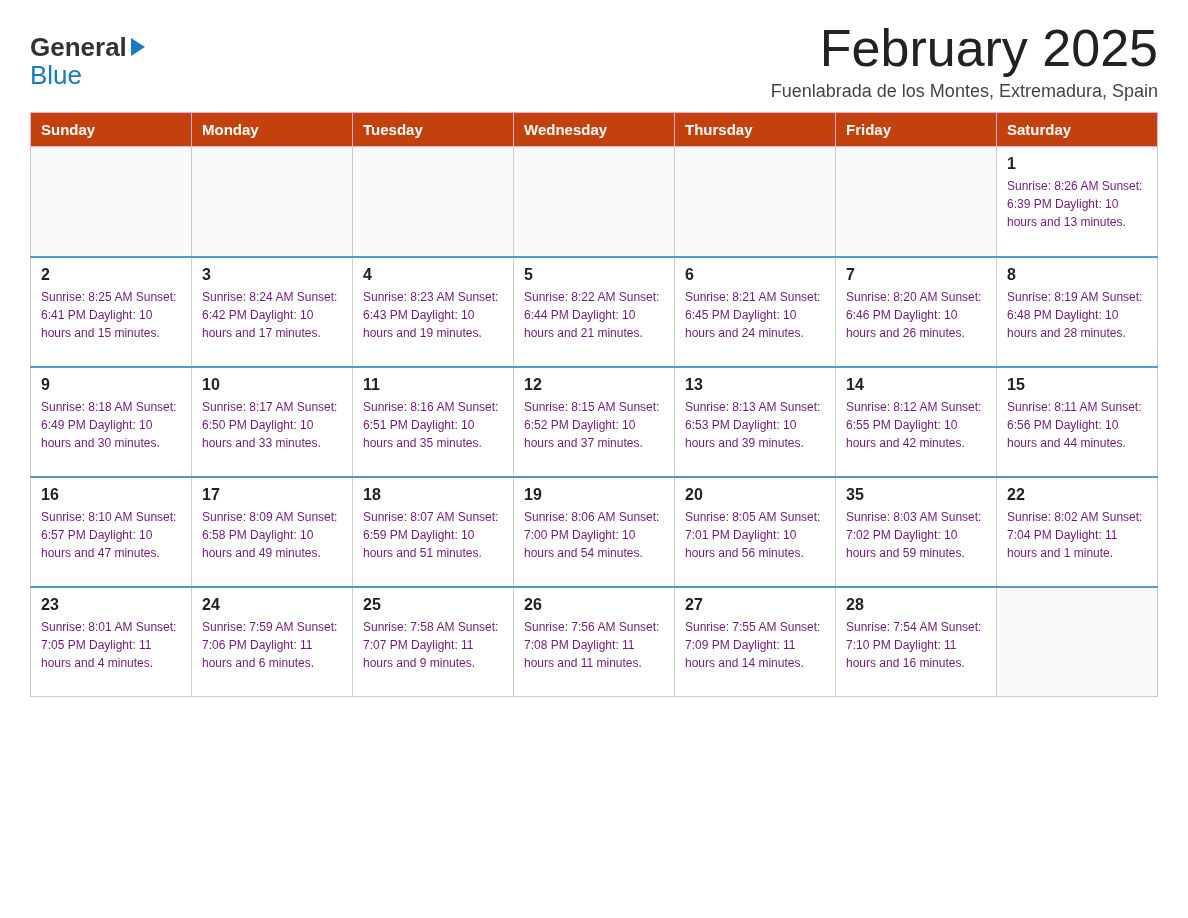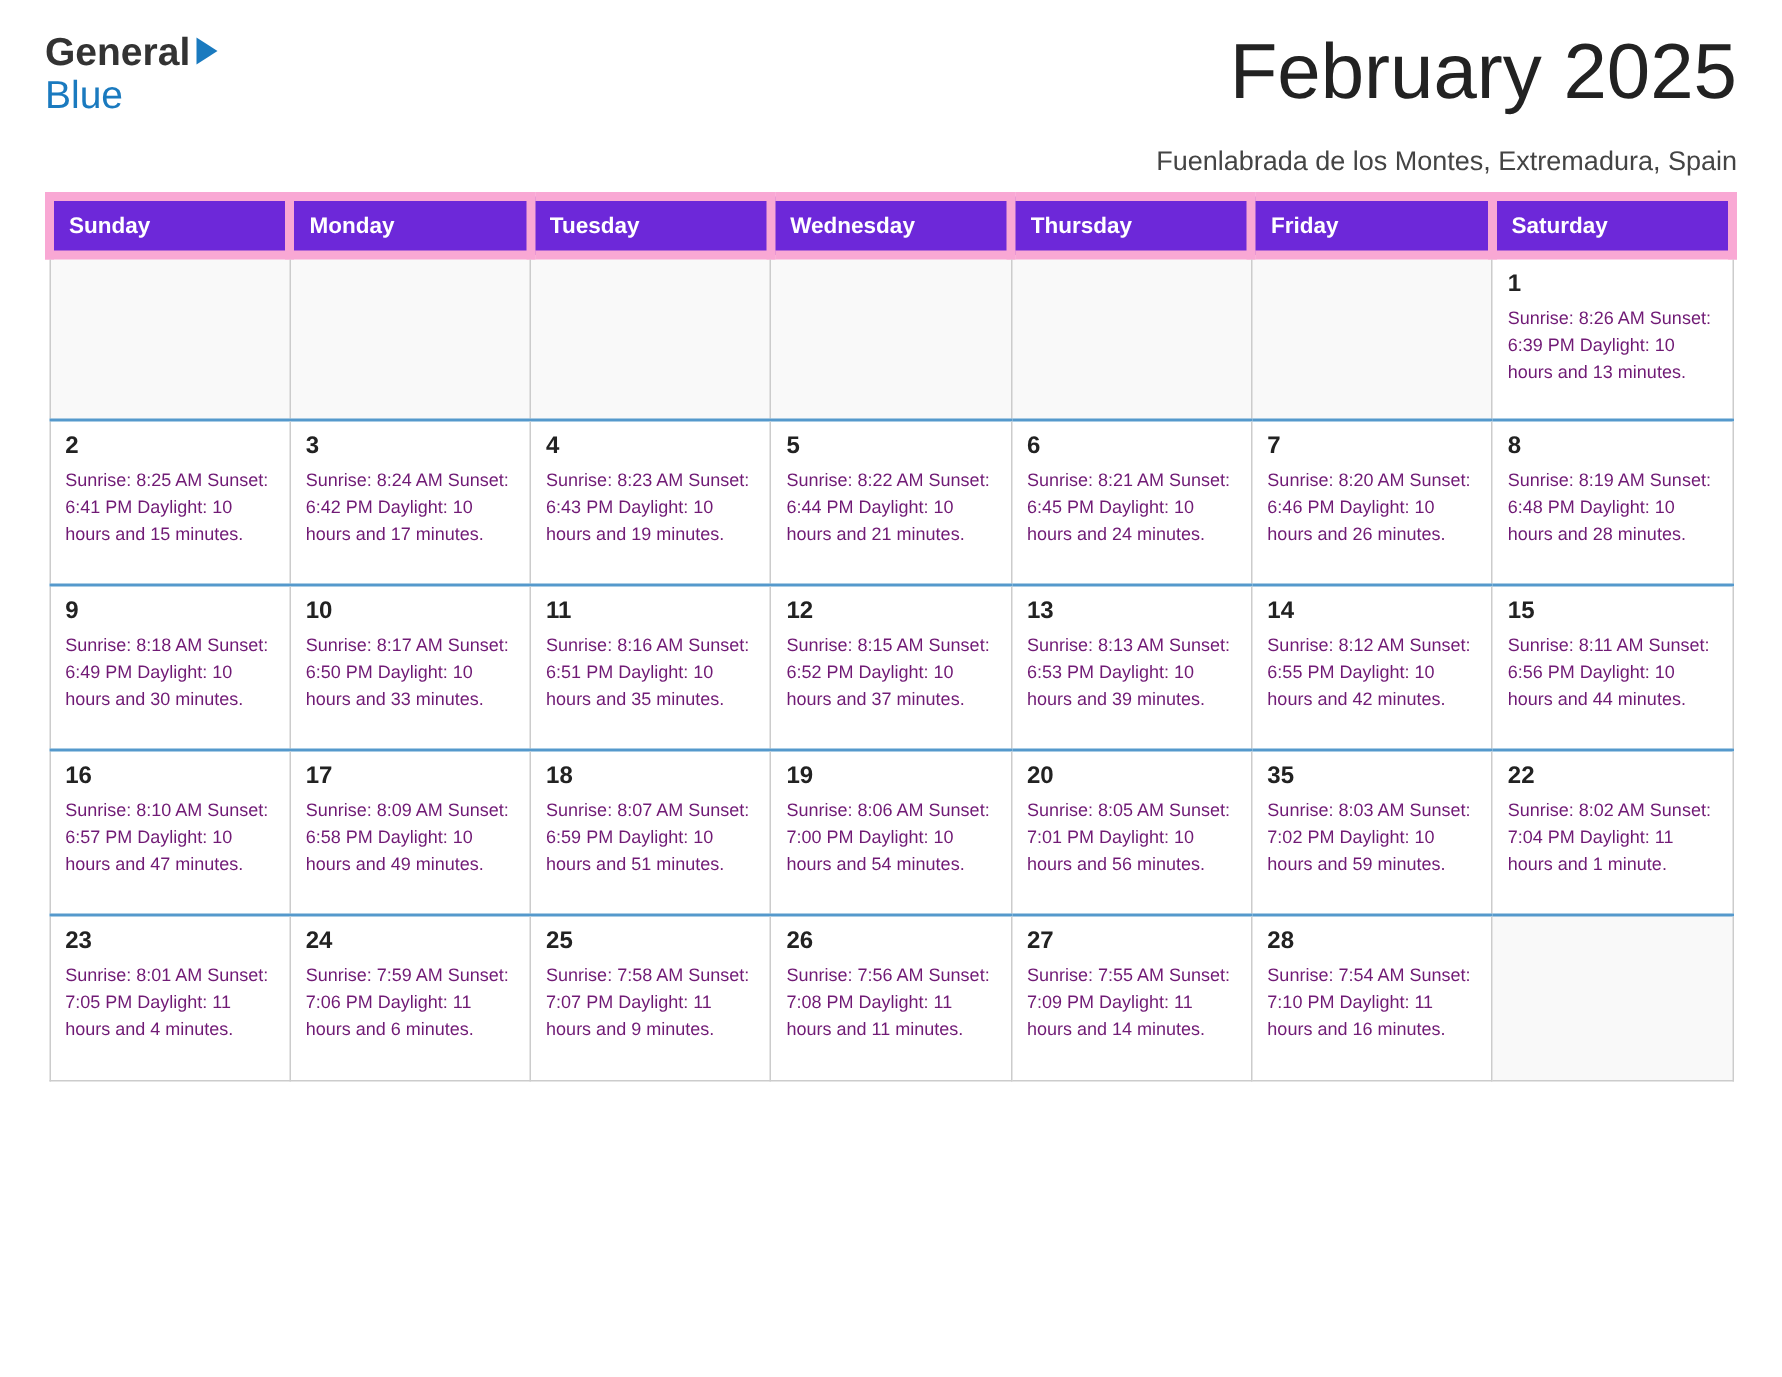--- a/index.html
+++ b/index.html
@@ -6,50 +6,50 @@
     body {
       font-family: Arial, sans-serif;
       background: #fff;
       padding: 20px 30px;
       width: 1188px;
       min-height: 918px;
     }
     .header {
       display: flex;
       justify-content: space-between;
-      align-items: flex-start;
+      align-items: center;
       margin-bottom: 10px;
     }
     .title-block {
       text-align: right;
     }
     .month-title {
       font-size: 52px;
       font-weight: normal;
       color: #222;
       line-height: 1.1;
     }
     .location {
       font-size: 18px;
       color: #444;
-      margin-top: 20px;
+      margin-top: 4px;
     }
     .calendar-table {
       width: 100%;
       border-collapse: collapse;
       margin-top: 10px;
     }
     .calendar-table th {
-      background-color: #6d28d9;
+      background-color: #c2410c;
       color: #fff;
       font-size: 15px;
       font-weight: bold;
       padding: 8px 10px;
       text-align: left;
-      border: 6px solid #f9a8d4;
+      border: 1px solid #f9a8d4;
     }
     .calendar-table td {
       vertical-align: top;
       padding: 8px 10px;
       font-size: 12px;
       color: #333;
       border: 1px solid #ccc;
       width: calc(100% / 7);
       min-height: 90px;
       height: 110px;

